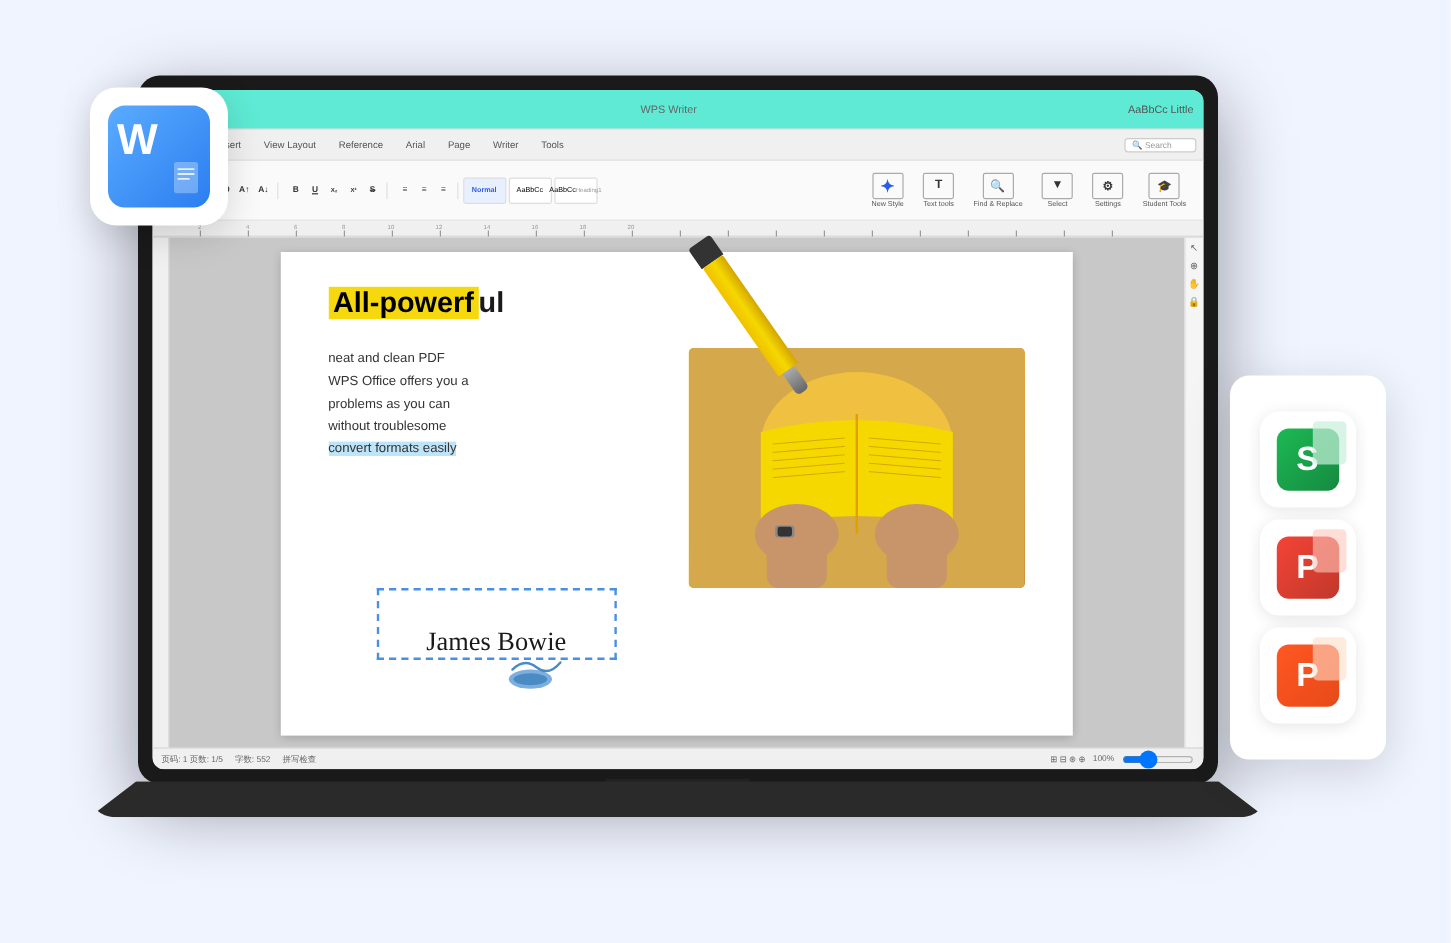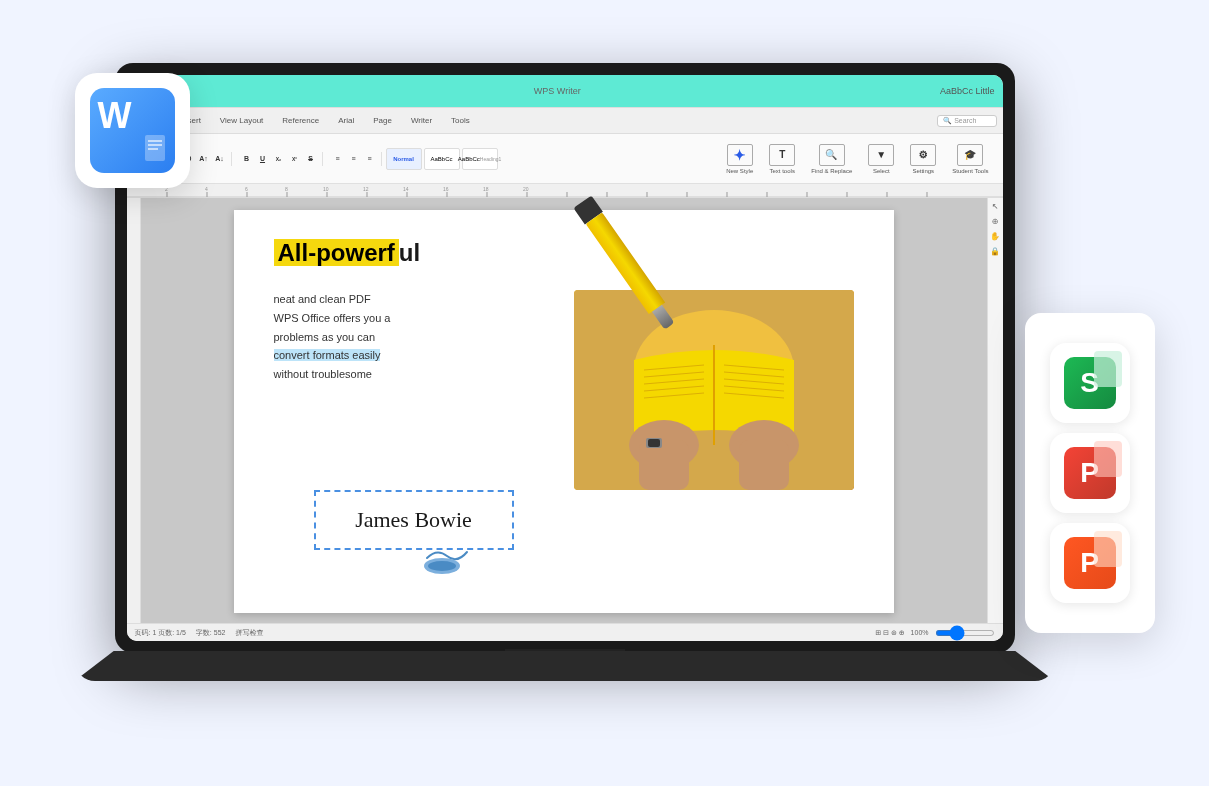--- a/index.html
+++ b/index.html
@@ -247,21 +247,21 @@
     }
 
     .signature-box {
       position: absolute;
       bottom: 30px;
       left: 40px;
       width: 200px;
       height: 60px;
       border: 2px dashed #4a90e2;
       display: flex;
-      align-items: center;
+      align-items: flex-end;
       justify-content: center;
       background: #fff;
     }
 
     .signature-text {
       font-family: 'Brush Script MT', cursive;
       font-size: 22px;
       color: #1a1a1a;
     }
 
@@ -637,22 +637,22 @@
                 <div class="doc-heading">
                   <span class="doc-heading-highlight">All-powerf</span><span class="doc-heading-normal">ul</span>
                 </div>
 
                 <div class="doc-content-area">
 
                   <div class="doc-text">
                     <p>neat and clean PDF</p>
                     <p>WPS Office offers you a</p>
                     <p>problems as you can</p>
+                    <p>without troublesome</p>
                     <p><span class="doc-text-highlight">convert formats easily</span></p>
-                    <p>without troublesome</p>
                   </div>
 
                   <div class="doc-image">
                     
                     <svg width="280" height="200" viewBox="0 0 280 200">
 
                       <rect width="280" height="200" fill="#d4a84b"></rect>
 
                       <ellipse cx="140" cy="80" rx="80" ry="60" fill="#f0c040"></ellipse>
 

